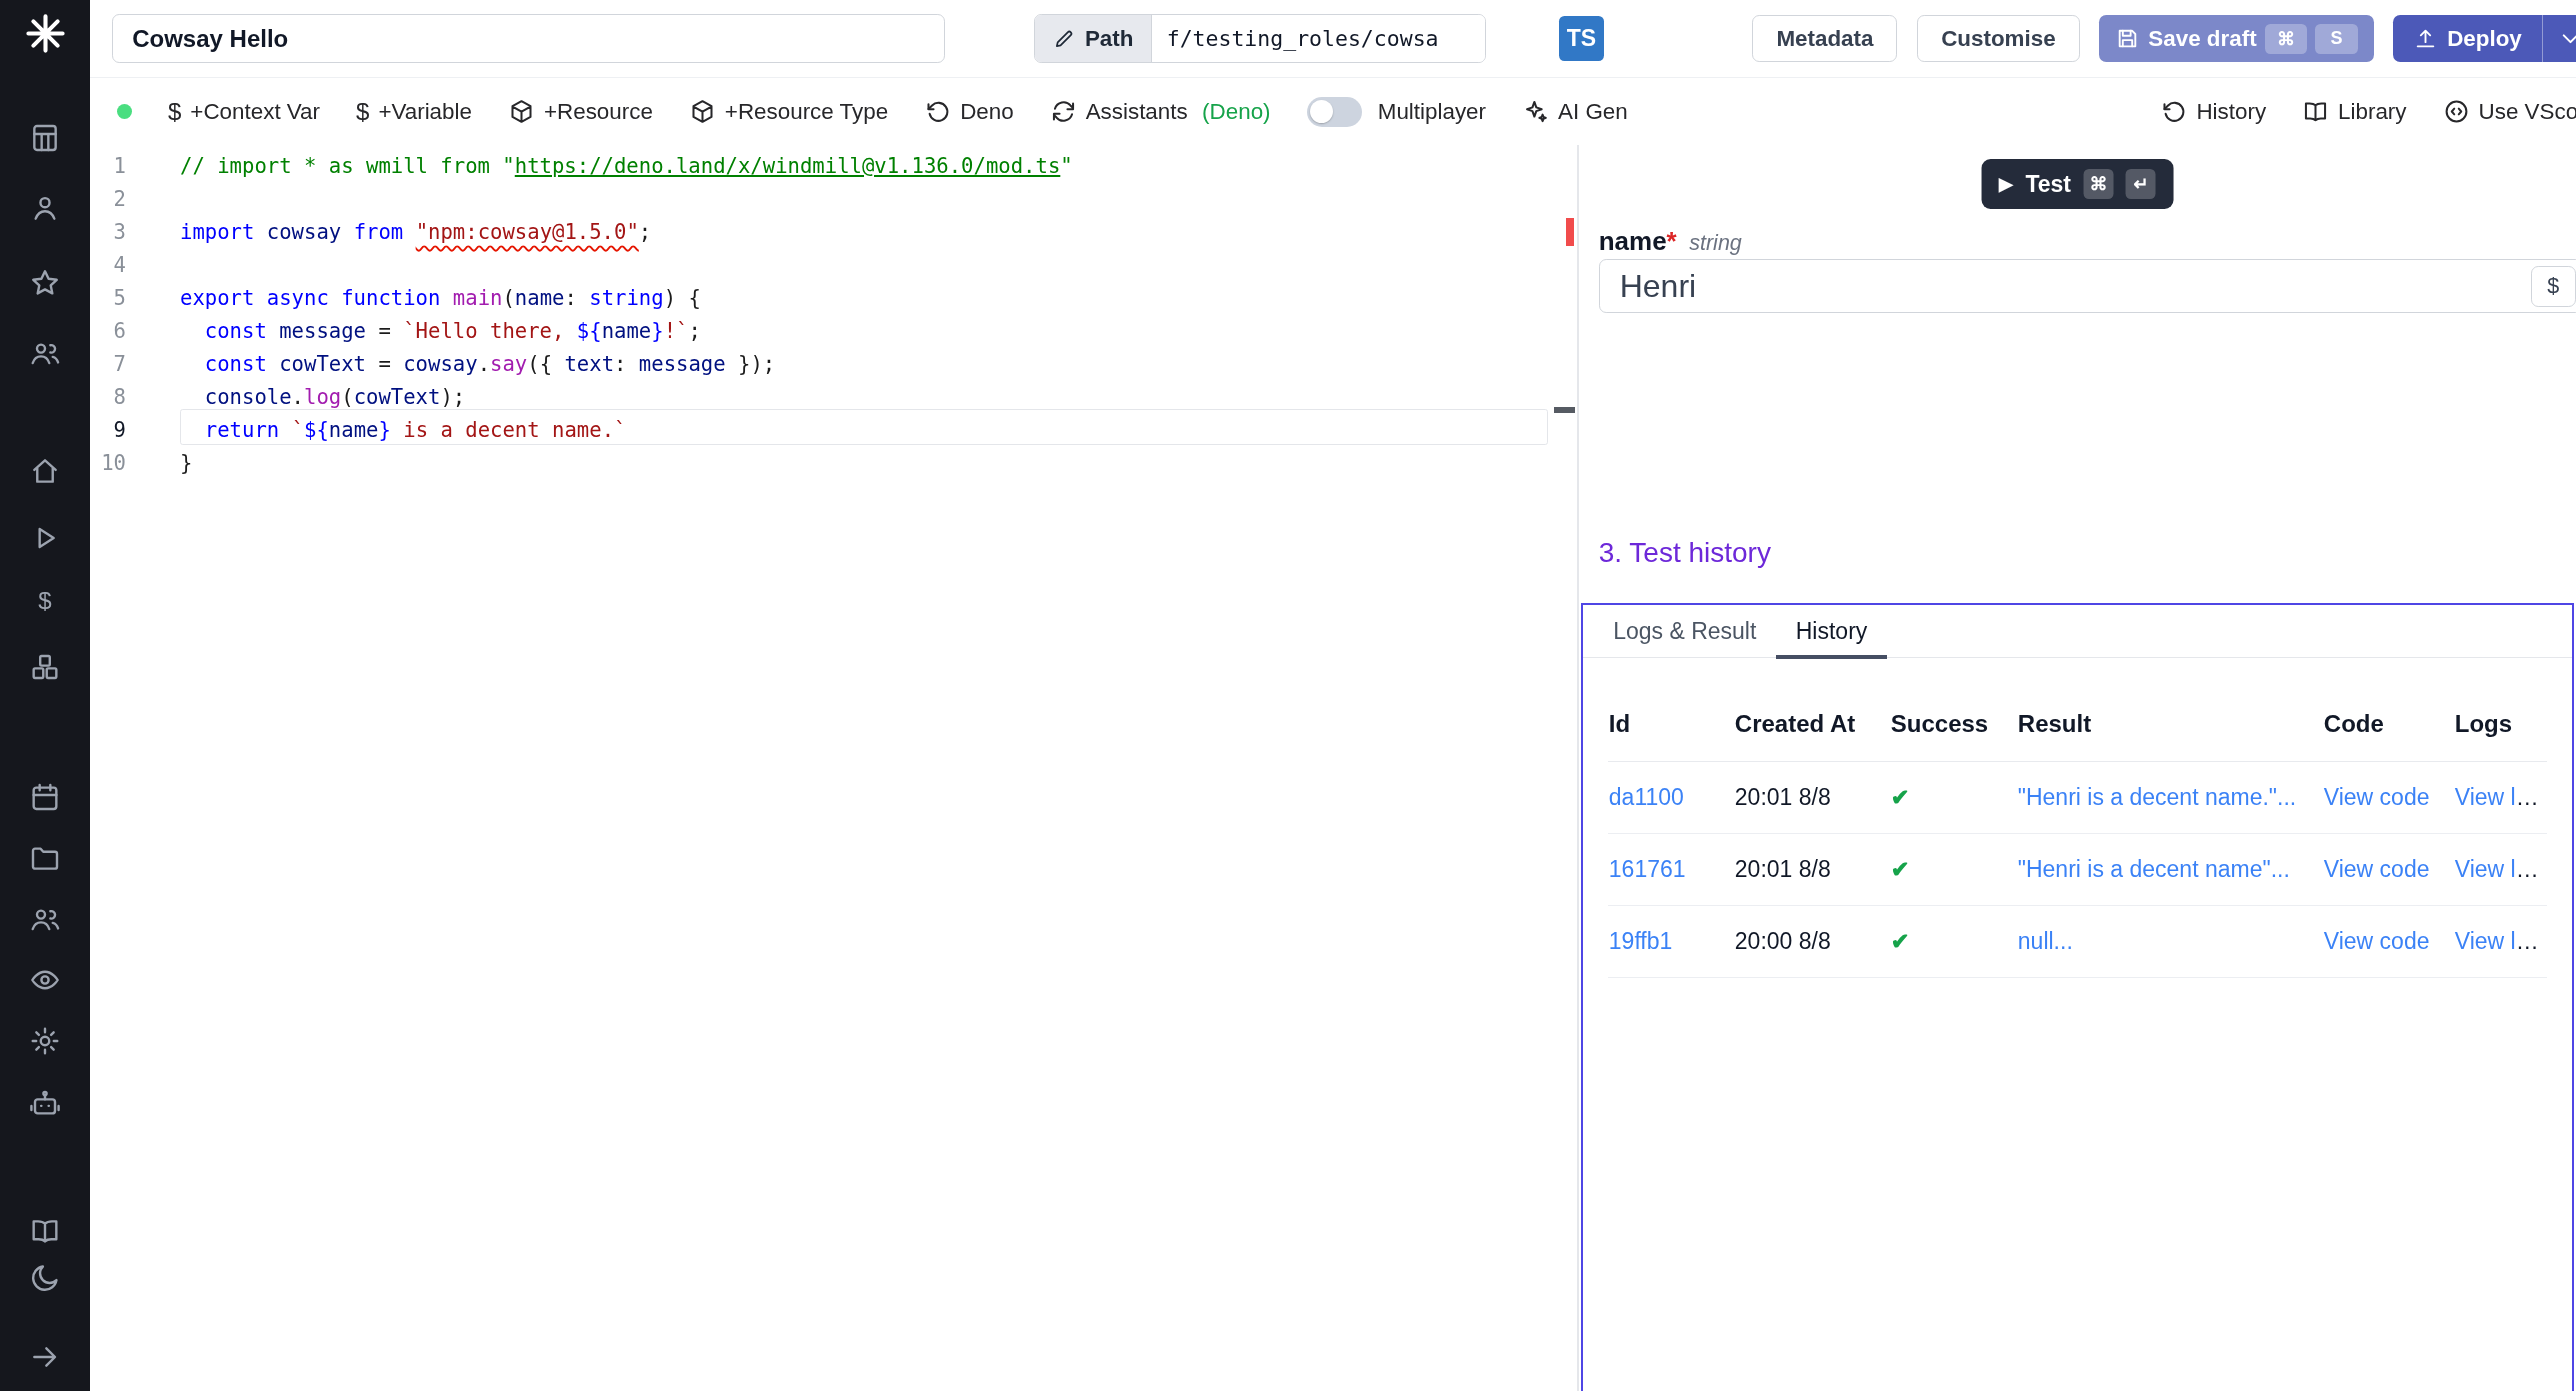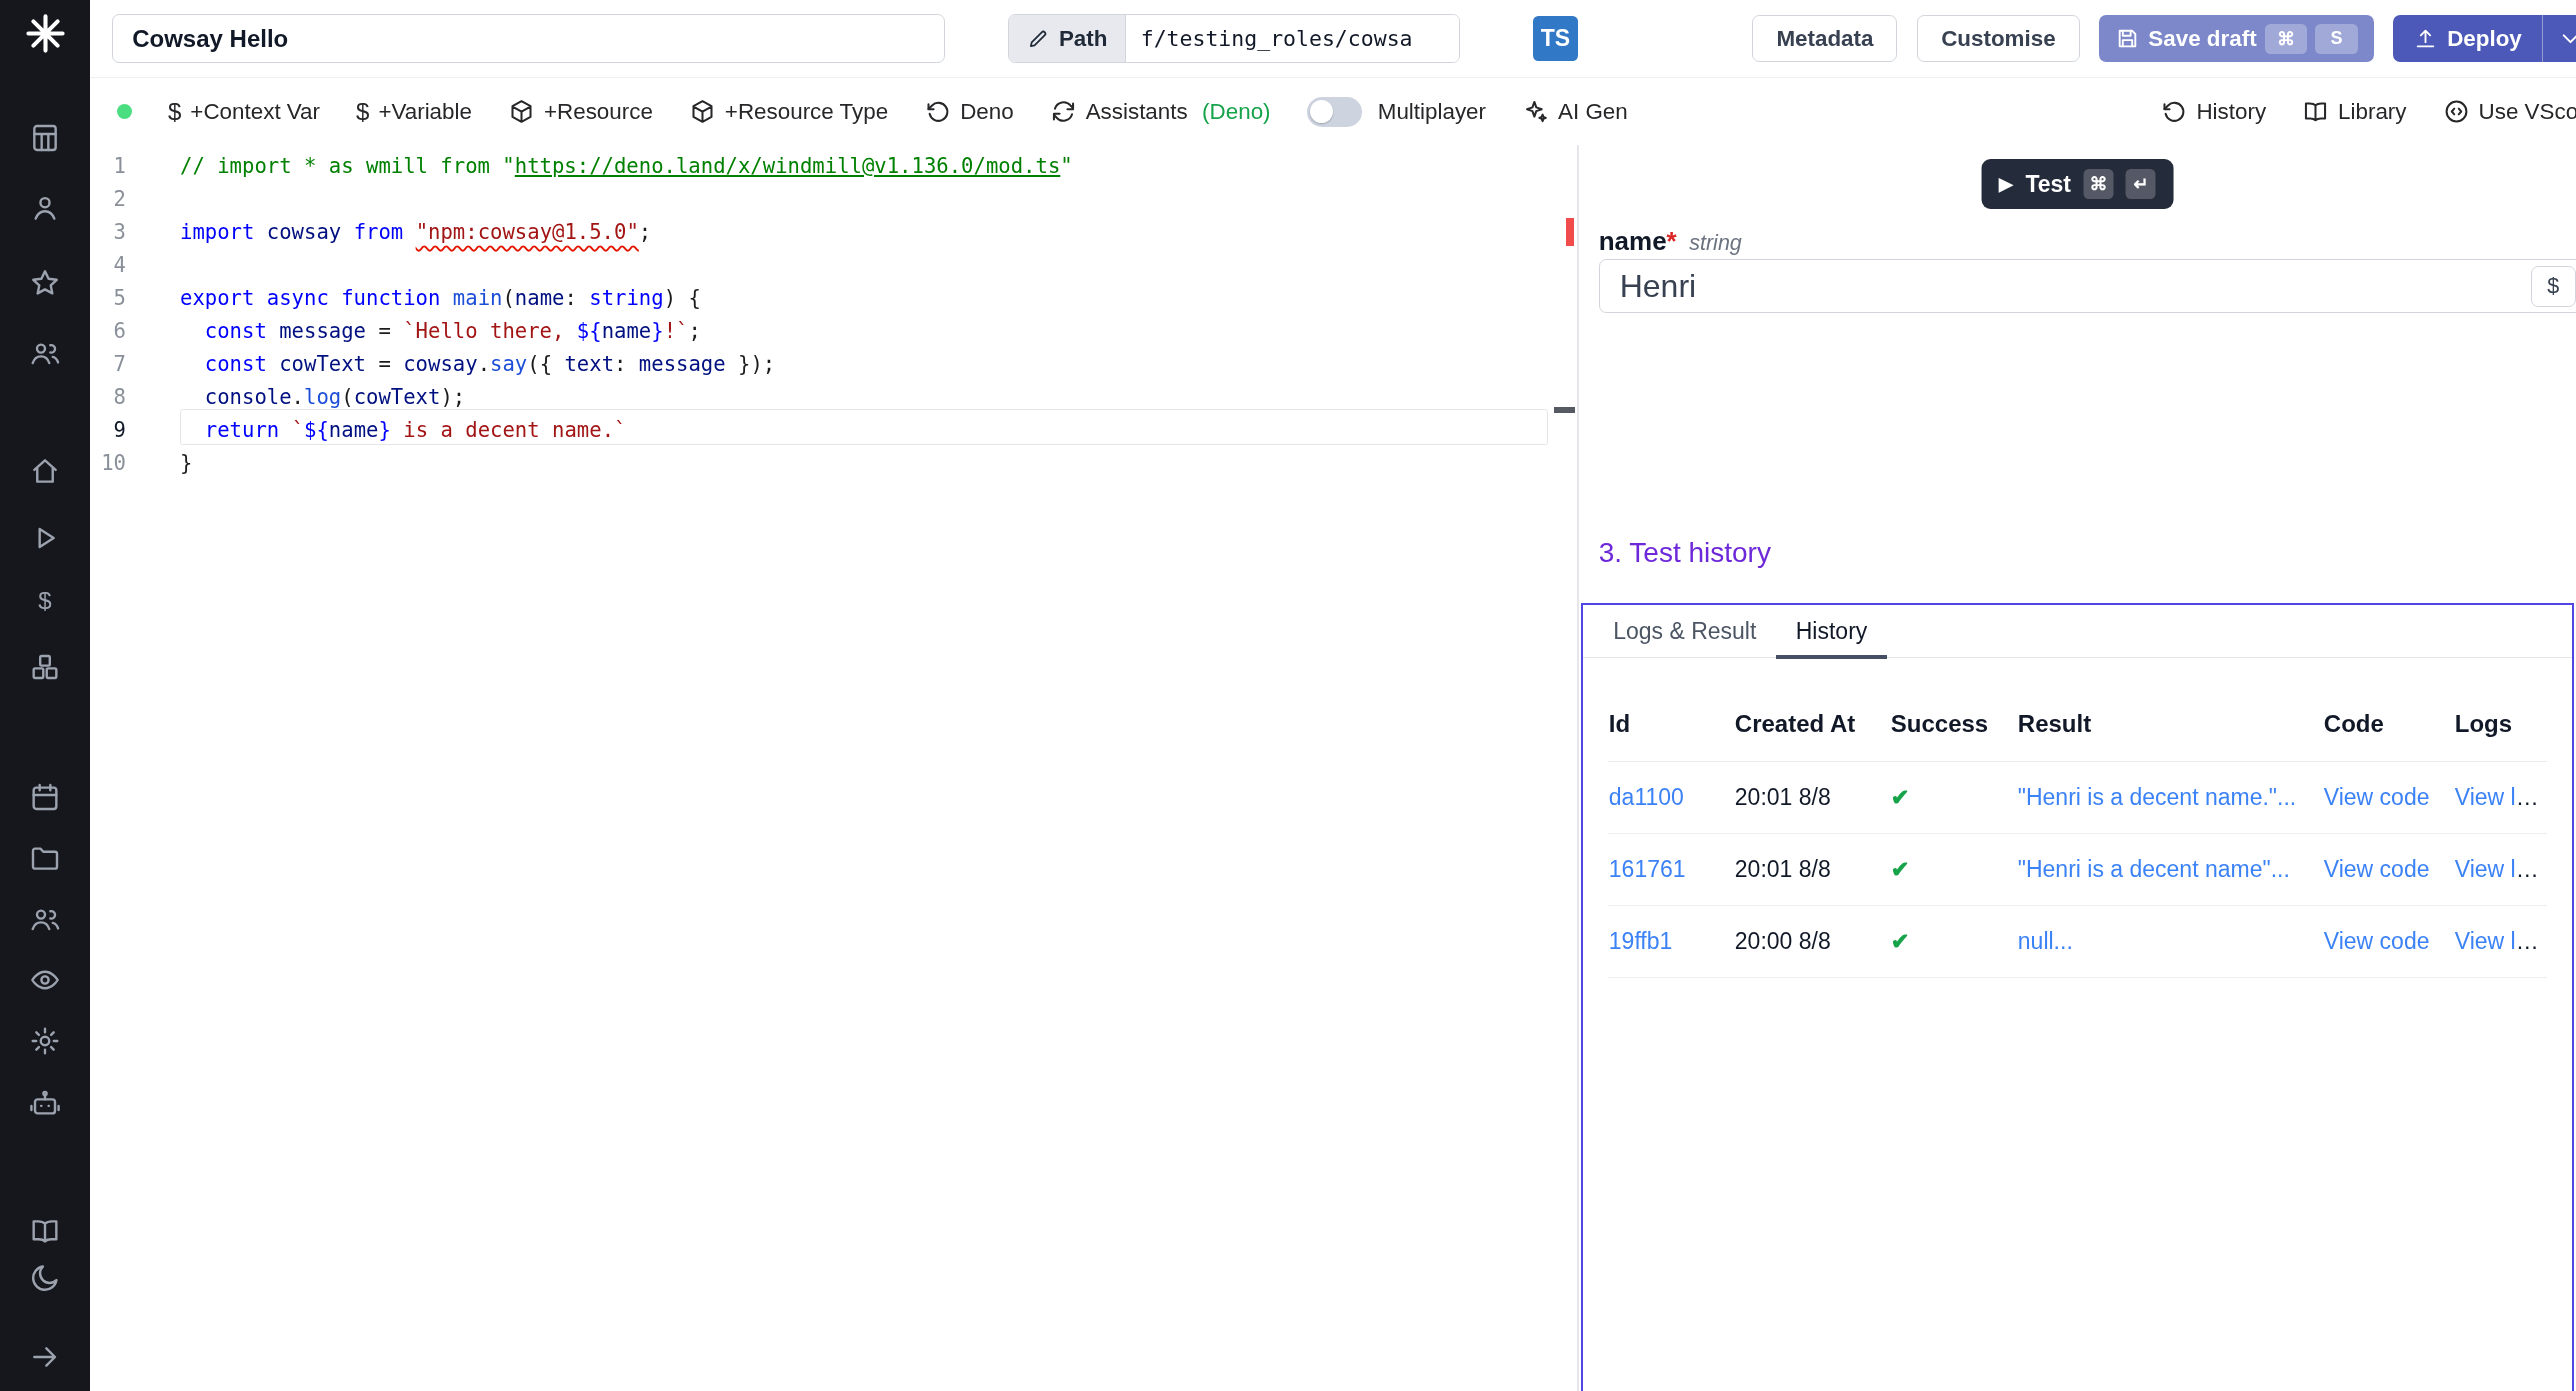--- a/index.html
+++ b/index.html
@@ -17,21 +17,21 @@
   .side-item.logo svg *{stroke-width:2.4}
   .ico{display:inline-flex;align-items:center;justify-content:center}
   .ico svg{width:27px;height:27px}
   .ico-t{font-size:24px;line-height:1;font-weight:500}
 
   
   .topbar{position:absolute;left:90px;top:0;width:2486px;height:77px;background:#fff;display:flex;align-items:center;
           padding:0 30px 0 21.5px;border-bottom:0.9px solid #eef0f3}
   .name-input{width:792px;height:47px;border:1.8px solid #d1d5db;border-radius:7.2px;padding:0 19.7px;
               font-size:24px;font-weight:700;color:#111827;font-family:"Liberation Sans",sans-serif;outline:none}
-  .path-group{display:flex;margin-left:63px;height:47px;border:1.8px solid #d1d5db;border-radius:7.2px;overflow:hidden;background:#fff}
+  .path-group{display:flex;margin-left:89px;height:47px;border:1.8px solid #d1d5db;border-radius:7.2px;overflow:hidden;background:#fff}
   .path-label{display:flex;align-items:center;gap:9px;padding:0 18px;background:#e7e9ee;font-size:22.4px;font-weight:600;
               color:#1f2937;border-right:1.8px solid #d1d5db;cursor:pointer}
   .path-label .ico svg{width:23px;height:23px}
   .path-input{width:304px;border:none;outline:none;padding:0 14.3px;font-family:"DejaVu Sans Mono",monospace;
               font-size:21.5px;color:#111827}
   .ts-badge{margin-left:73px;width:45px;height:45px;background:#3178c6;color:#fff;border-radius:5.4px;display:flex;
             align-items:center;justify-content:center;font-weight:700;font-size:23px}
   .top-actions{margin-left:auto;display:flex;align-items:center;gap:19.7px}
   .btn{height:47px;border-radius:7.2px;display:flex;align-items:center;justify-content:center;font-size:22.4px;
        font-weight:600;cursor:pointer;border:none;font-family:inherit}
@@ -57,21 +57,21 @@
   .sp{flex:1}
 
   
   .editor{position:absolute;left:90px;top:145px;width:1487px;height:1247px;background:#fff;
           font-family:"DejaVu Sans Mono",monospace;font-size:20.6px;line-height:33px}
   .gutter{position:absolute;left:0;top:5.4px;width:36px;text-align:right;color:#8a9099}
   .gutter .ln{height:33px}
   .gutter .ln.act{color:#111827}
   .code{position:absolute;left:90px;top:5.4px;right:27px}
   .cl{white-space:pre;height:33px}
-  .cm{color:#008000}.kw{color:#0000ff}.str{color:#a31515}.vr{color:#001080}.fn{color:#1d4ed8}.pl{color:#1b1b1b}
+  .cm{color:#008000}.kw{color:#0000ff}.str{color:#a31515}.vr{color:#001080}.fn{color:#a21caf}.pl{color:#1b1b1b}
   .lnk{text-decoration:underline}
   .sq{text-decoration-line:underline;text-decoration-style:wavy;text-decoration-color:#e51400;
       text-decoration-thickness:1.8px;text-underline-offset:6.3px}
   .cur-line{position:absolute;left:90px;right:29px;height:34px;border:1.8px solid #e4e6ea;border-radius:2.7px}
   .marker-error{position:absolute;right:2.7px;width:8px;height:28px;top:73px;background:#f14c4c}
   .marker-cursor{position:absolute;right:1.8px;width:21.5px;height:6.3px;top:262px;background:#565b63}
   .splitter{position:absolute;left:1577px;top:145px;width:1.8px;height:1247px;background:#e5e7eb}
 
   
   .panel{position:absolute;left:1579px;top:145px;width:997px;height:1247px;background:#fff}

